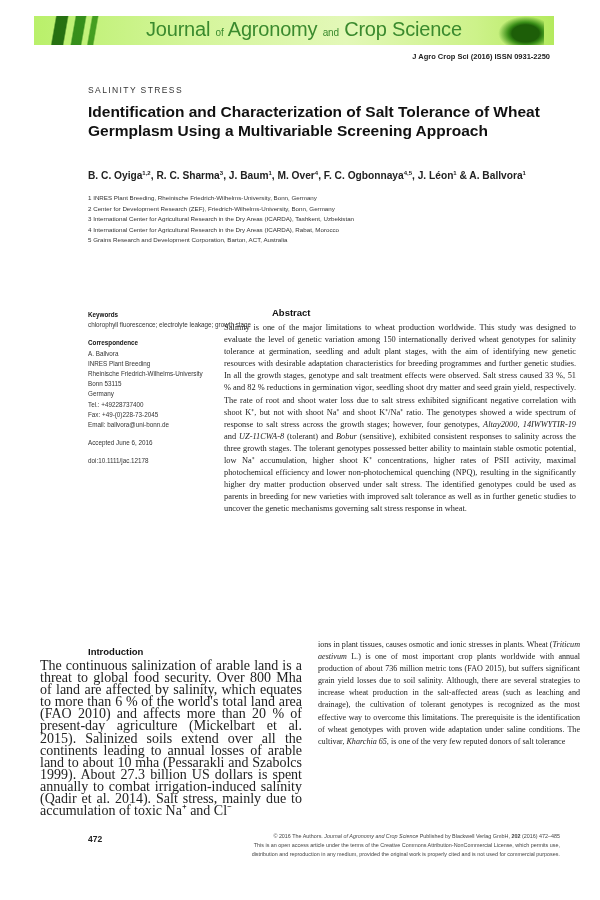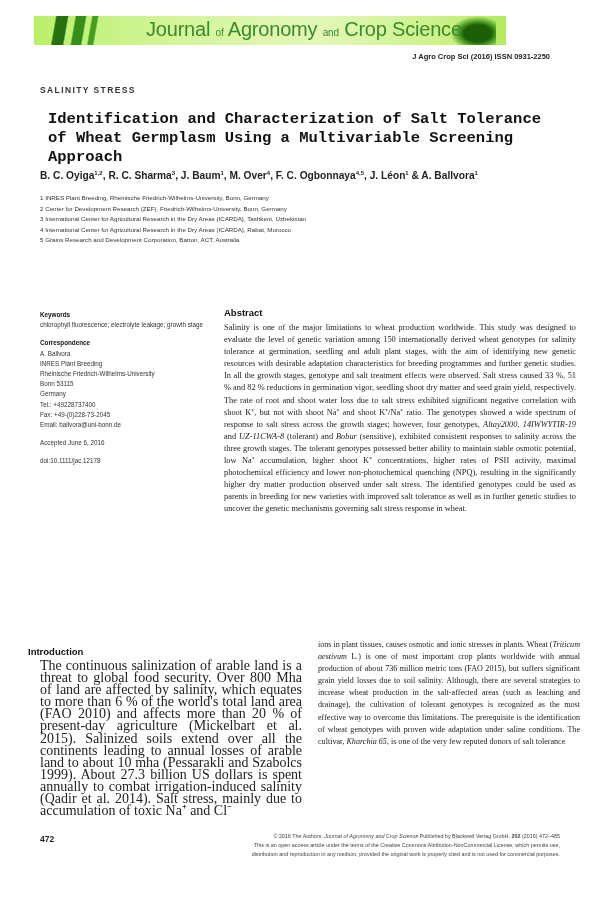--- a/index.html
+++ b/index.html
@@ -1,17 +1,17 @@
 <!DOCTYPE html>
 <html><head>
 <meta charset="utf-8">
 <style>
   html, body { margin: 0; padding: 0; background: #ffffff; }
   body { width: 600px; height: 900px; position: relative; overflow: hidden; color: #1a1a1a; }
-  .sans { font-family: "Liberation Sans", "DejaVu Sans", sans-serif; }
+  .sans { font-family: "Liberation Sans", "DejaVu Sans", sans-serif; padding-left: 48px; }
   .serif { font-family: Liberation Serif, serif; }
 
   .banner {
     position: absolute; left: 34px; top: 16px; width: 472px; height: 29px;
     background: linear-gradient(90deg, #b9f06a 0%, #d4f59a 30%, #e3f8b8 60%, #cdf28a 85%, #b4ea5e 100%);
     overflow: hidden;
   }
   .banner .grass-left {
     position: absolute; left: 8px; top: 0; width: 70px; height: 29px;
     background:
@@ -25,21 +25,21 @@
   }
   .banner .journal-title {
     position: absolute; left: 112px; top: 2px; font-size: 20px; color: #3a8a2e; letter-spacing: -0.2px; white-space: nowrap;
   }
   .banner .journal-title .small { font-size: 10px; }
 
   .citation {
     position: absolute; right: 50px; top: 52px; font-size: 7.5px; font-weight: bold; color: #222;
   }
   .section-label {
-    position: absolute; left: 40px; top: 85px; font-size: 8.5px; font-weight: bold; letter-spacing: 1.4px; color: #333;
+    position: absolute; left: 40px; top: 85px; font-size: 8.5px; font-weight: normal; letter-spacing: 1.4px; color: #333;
   }
   .paper-title {
     position: absolute; left: 40px; top: 102px; width: 500px; font-size: 15.5px; font-weight: bold; line-height: 19px; color: #111;
   }
   .authors {
     position: absolute; left: 40px; top: 170px; font-size: 10.2px; font-weight: bold; color: #222; white-space: nowrap;
   }
   .authors sup { font-size: 6px; }
   .affiliations {
     position: absolute; left: 40px; top: 193px; font-size: 6.2px; line-height: 10.5px; color: #333;
@@ -53,21 +53,21 @@
   .sidebar .block { margin-bottom: 8px; }
 
   .abstract-heading {
     position: absolute; left: 224px; top: 307px; font-size: 9.5px; font-weight: bold; color: #111;
   }
   .abstract-body {
     position: absolute; left: 224px; top: 322px; width: 352px; font-size: 8.35px; line-height: 12.1px; text-align: justify; color: #222;
   }
 
   .intro-heading {
-    position: absolute; left: 28px; top: 646px; font-size: 9.5px; font-weight: bold; color: #111; text-align: center;
+    position: absolute; left: 40px; top: 646px; font-size: 9.5px; font-weight: bold; color: #111; text-align: center;
   }
   .col-left {
     position: absolute; left: 40px; top: 660px; width: 262px; font-size: 14px; line-height: 12.1px; text-align: justify; color: #222;
   }
   .col-right {
     position: absolute; left: 318px; top: 639px; width: 262px; font-size: 8.1px; line-height: 12.1px; text-align: justify; color: #222;
   }
 
   .page-number {
     position: absolute; left: 40px; top: 834px; font-size: 8.5px; font-weight: bold; color: #222;
@@ -90,21 +90,21 @@
     <span>Agronomy</span>
     <span class="small">and</span>
     <span>Crop Science</span>
   </div>
 </div>
 
 <div class="citation sans">J Agro Crop Sci (2016) ISSN 0931-2250</div>
 
 <div class="section-label sans">SALINITY STRESS</div>
 
-<h1 class="paper-title sans" style="margin:8px;font-family:Liberation Mono, monospace;">Identification and Characterization of Salt Tolerance of Wheat Germplasm Using a Multivariable Screening Approach</h1>
+<h1 class="paper-title sans" style="margin:0;">Identification and Characterization of Salt Tolerance of Wheat Germplasm Using a Multivariable Screening Approach</h1>
 
 <div class="authors sans">
   <span><span>B. C. Oyiga</span><sup>1,2</sup></span>,
   <span><span>R. C. Sharma</span><sup>3</sup></span>,
   <span><span>J. Baum</span><sup>1</sup></span>,
   <span><span>M. Over</span><sup>4</sup></span>,
   <span><span>F. C. Ogbonnaya</span><sup>4,5</sup></span>,
   <span><span>J. Léon</span><sup>1</sup></span> &amp;
   <span><span>A. Ballvora</span><sup>1</sup></span>
 </div>

